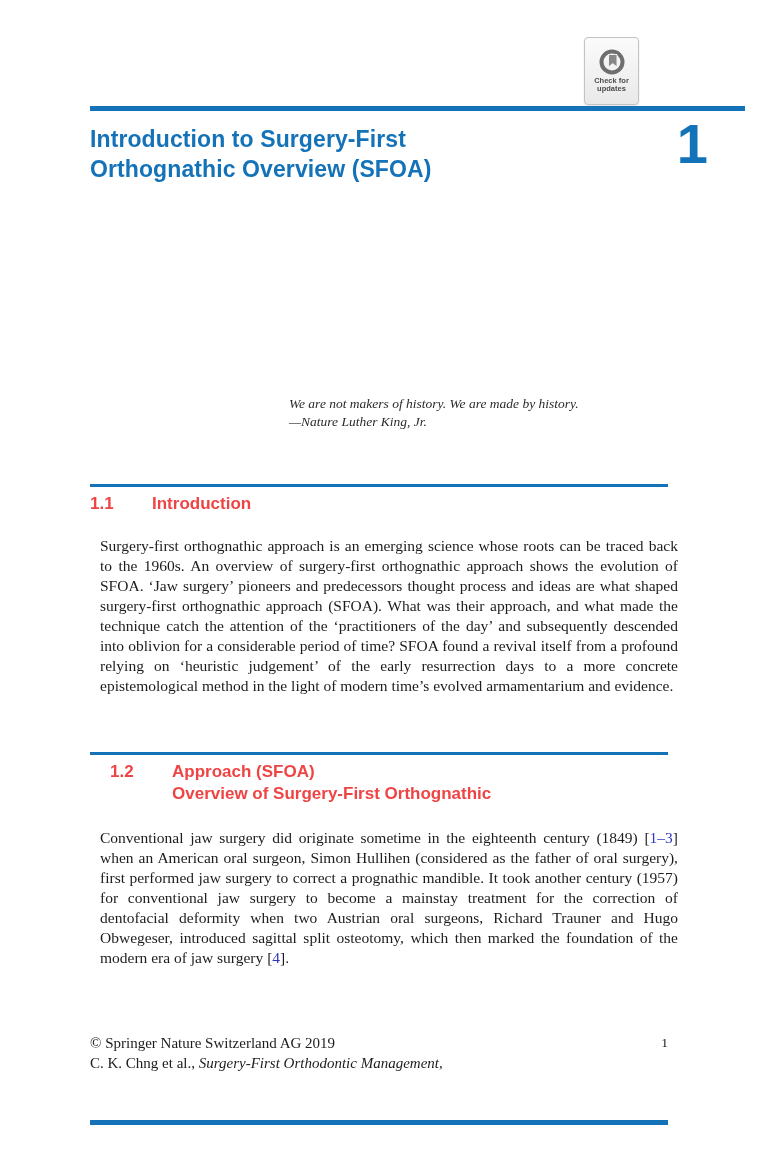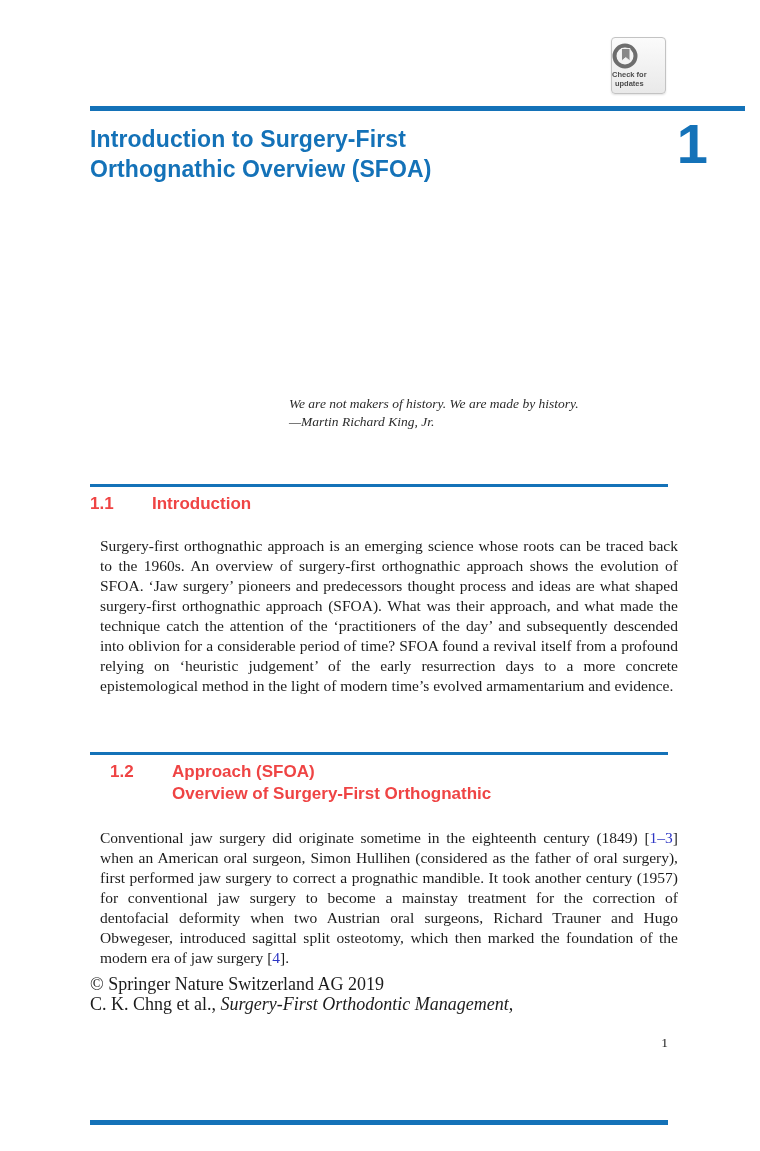--- a/index.html
+++ b/index.html
@@ -9,29 +9,29 @@
     width: 760px;
     height: 1151px;
     background: #ffffff;
     font-family: "Liberation Serif", serif;
     color: #1c1c1c;
     overflow: hidden;
   }
   
   .update-badge {
     position: absolute;
-    left: 611px; top: 37px;
-    width: 55px; height: 57px;
+    left: 584px; top: 37px;
+    width: 55px; height: 68px;
     background: linear-gradient(#fbfbfb, #e9e9e9);
     border: 1px solid #c3c3c3;
     border-radius: 4px;
     box-shadow: 0 1px 2px rgba(0,0,0,0.12);
     display: flex;
     flex-direction: column;
-    align-items: flex-start;
+    align-items: center;
     justify-content: center;
     gap: 2px;
     cursor: pointer;
   }
   .badge-text {
     font-family: "Liberation Sans", sans-serif;
     font-size: 7.5px;
     line-height: 8.5px;
     color: #4c4c4c;
     text-align: center;
@@ -102,23 +102,23 @@
   }
   .p-s1 { top: 536px; }
   .p-s2 { top: 828px; }
   .cite {
     color: #2d35c4;
     cursor: pointer;
   }
   
   .footer {
     position: absolute;
-    left: 90px; top: 974px;
+    left: 90px; top: 1033px;
     width: 578px;
-    font-size: 18px;
+    font-size: 15px;
     line-height: 20px;
     color: #1c1c1c;
   }
   .footer .italic { font-style: italic; }
   .doi-link { color: #2d35c4; cursor: pointer; text-decoration: none; }
   .page-number {
     position: absolute;
     left: 90px; top: 1033px;
     width: 578px;
     text-align: right;
@@ -147,21 +147,21 @@
 
   <h1 class="chapter-title">
     <div>Introduction to Surgery-First</div>
     <div>Orthognathic Overview (SFOA)</div>
   </h1>
 
   <div class="chapter-number">1</div>
 
   <div class="epigraph">
     <div>We are not makers of history. We are made by history.</div>
-    <div>—Martin Richard King, Jr.</div>
+    <div>—Nature Luther King, Jr.</div>
   </div>
 
   <div class="rule-blue rule-s1"></div>
   <div class="sec-heading h-s1">
     <span class="sec-num">1.1</span>
     <span>Introduction</span>
   </div>
   <p class="body-para p-s1">Surgery-first orthognathic approach is an emerging science whose roots can be traced back to the 1960s. An overview of surgery-first orthognathic approach shows the evolution of SFOA. ‘Jaw surgery’ pioneers and predecessors thought process and ideas are what shaped surgery-first orthognathic approach (SFOA). What was their approach, and what made the technique catch the attention of the ‘practitioners of the day’ and subsequently descended into oblivion for a considerable period of time? SFOA found a revival itself from a profound relying on ‘heuristic judgement’ of the early resurrection days to a more concrete epistemological method in the light of modern time’s evolved armamentarium and evidence.</p>
 
   <div class="rule-blue rule-s2"></div>

